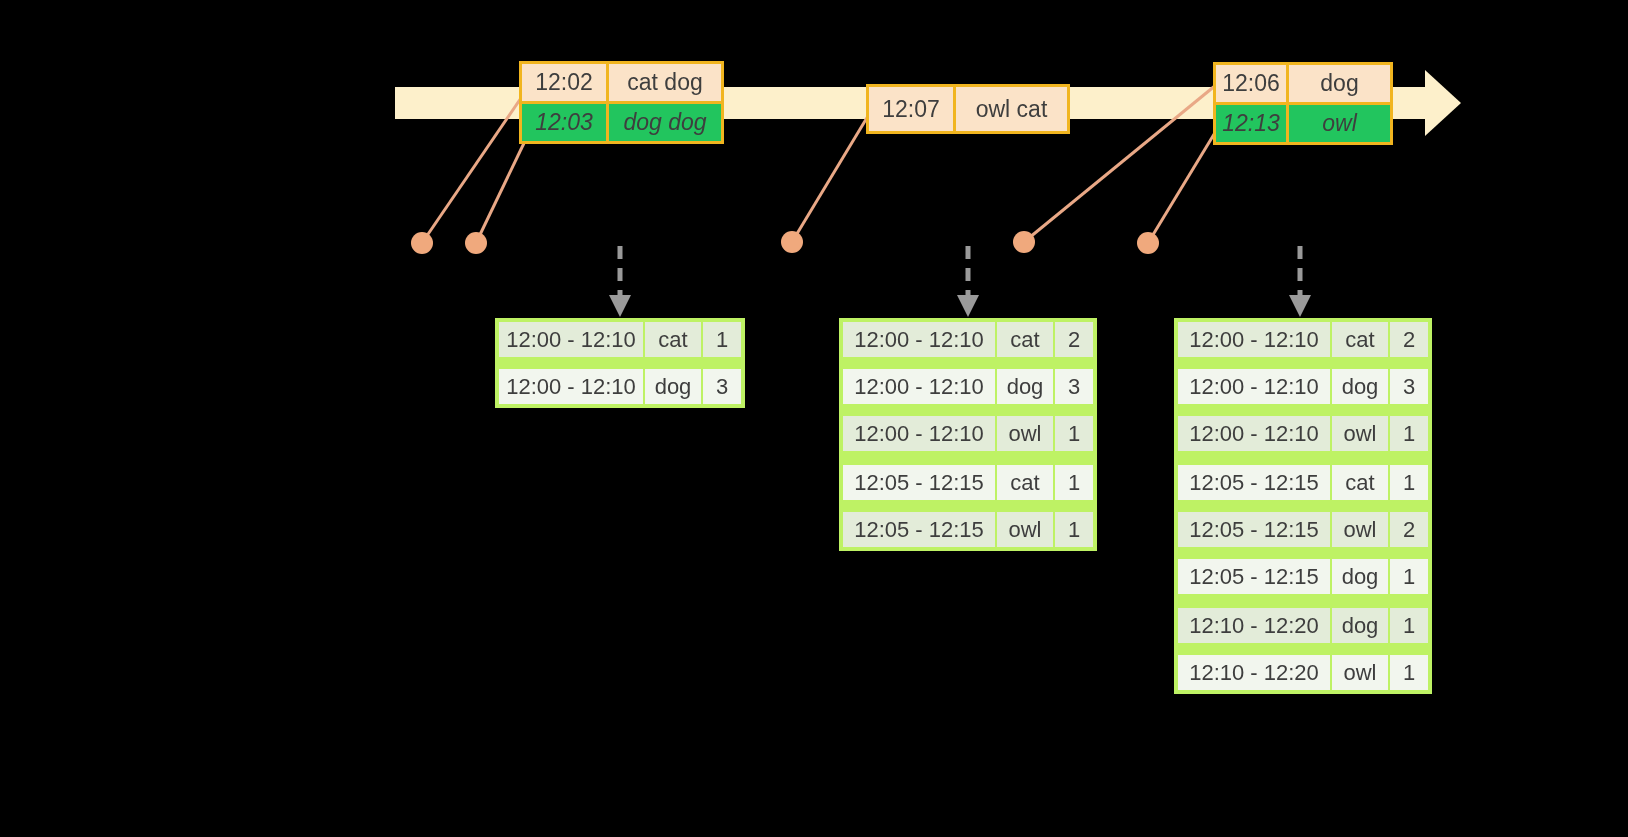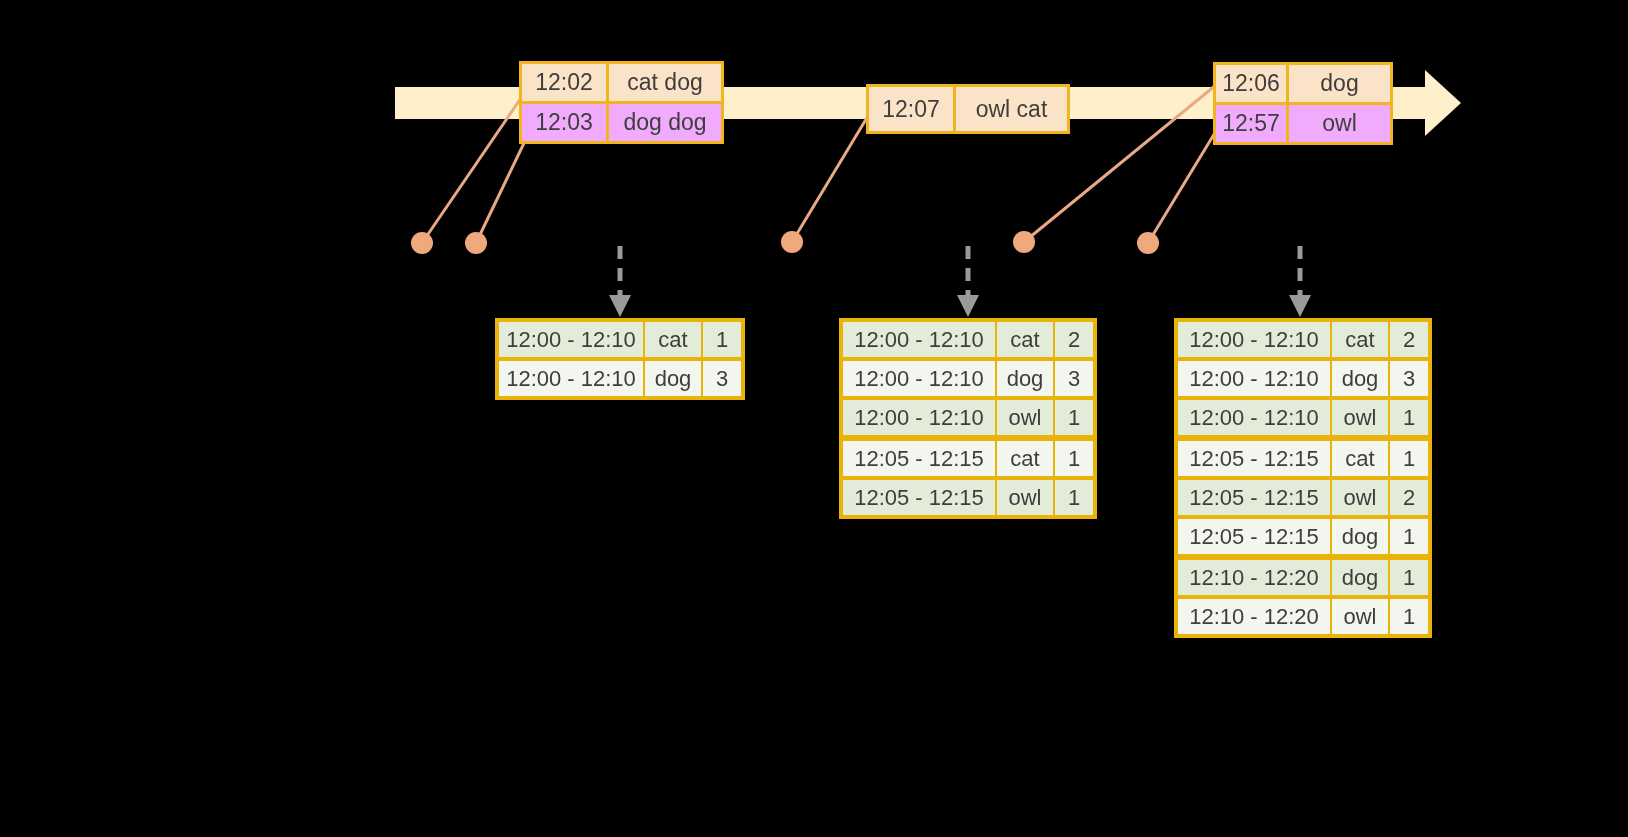--- a/index.html
+++ b/index.html
@@ -20,23 +20,23 @@
   .erow{display:grid;gap:3px;}
   .etable.e1{left:519px;top:61px;}
   .etable.e1 .erow{grid-template-columns:84px 112px;text-align:center;}
   .etable.e2{left:866px;top:84px;}
   .etable.e2 .erow{grid-template-columns:84px 111px;}
   .etable.e3{left:1213px;top:62px;}
   .etable.e3 .erow{grid-template-columns:70px 101px;}
   .ecell{height:37px;display:flex;align-items:center;justify-content:center;font-size:23px;}
   .etable.e2 .ecell{height:44px;}
   .erow.dark .ecell{background:#fbe3c8;}
-  .erow.light .ecell{background:#f0abfc;}
+  .erow.light .ecell{background:#22c55e;font-style:italic;}
   
-  .rtable{position:absolute;background:#eab308;padding:4px;display:flex;flex-direction:column;gap:4px;z-index:3;}
+  .rtable{position:absolute;background:#bef264;padding:4px;display:flex;flex-direction:column;gap:12px;z-index:3;}
   .rtable.t1{left:495px;top:318px;width:242px;}
   .rtable.t2{left:839px;top:318px;width:250px;}
   .rtable.t3{left:1174px;top:318px;width:250px;}
   .rrow{display:grid;grid-template-columns:1fr 56px 38px;gap:2px;}
   .rrow.group-start{margin-top:2px;}
   .rcell{height:35px;display:flex;align-items:center;justify-content:center;font-size:22px;}
   .rrow.dark .rcell{background:#e3ecd9;}
   .rrow.light .rcell{background:#f2f6ee;}
 </style>
 </head>
@@ -89,21 +89,21 @@
       <div class="ecell">owl cat</div>
     </div>
   </div>
 
   <div class="etable e3">
     <div class="erow dark">
       <div class="ecell">12:06</div>
       <div class="ecell">dog</div>
     </div>
     <div class="erow light">
-      <div class="ecell">12:57</div>
+      <div class="ecell">12:13</div>
       <div class="ecell">owl</div>
     </div>
   </div>
 
   <div class="rtable t1">
       <div class="rrow dark">
         <div class="rcell">12:00 - 12:10</div>
         <div class="rcell">cat</div>
         <div class="rcell">1</div>
       </div>

